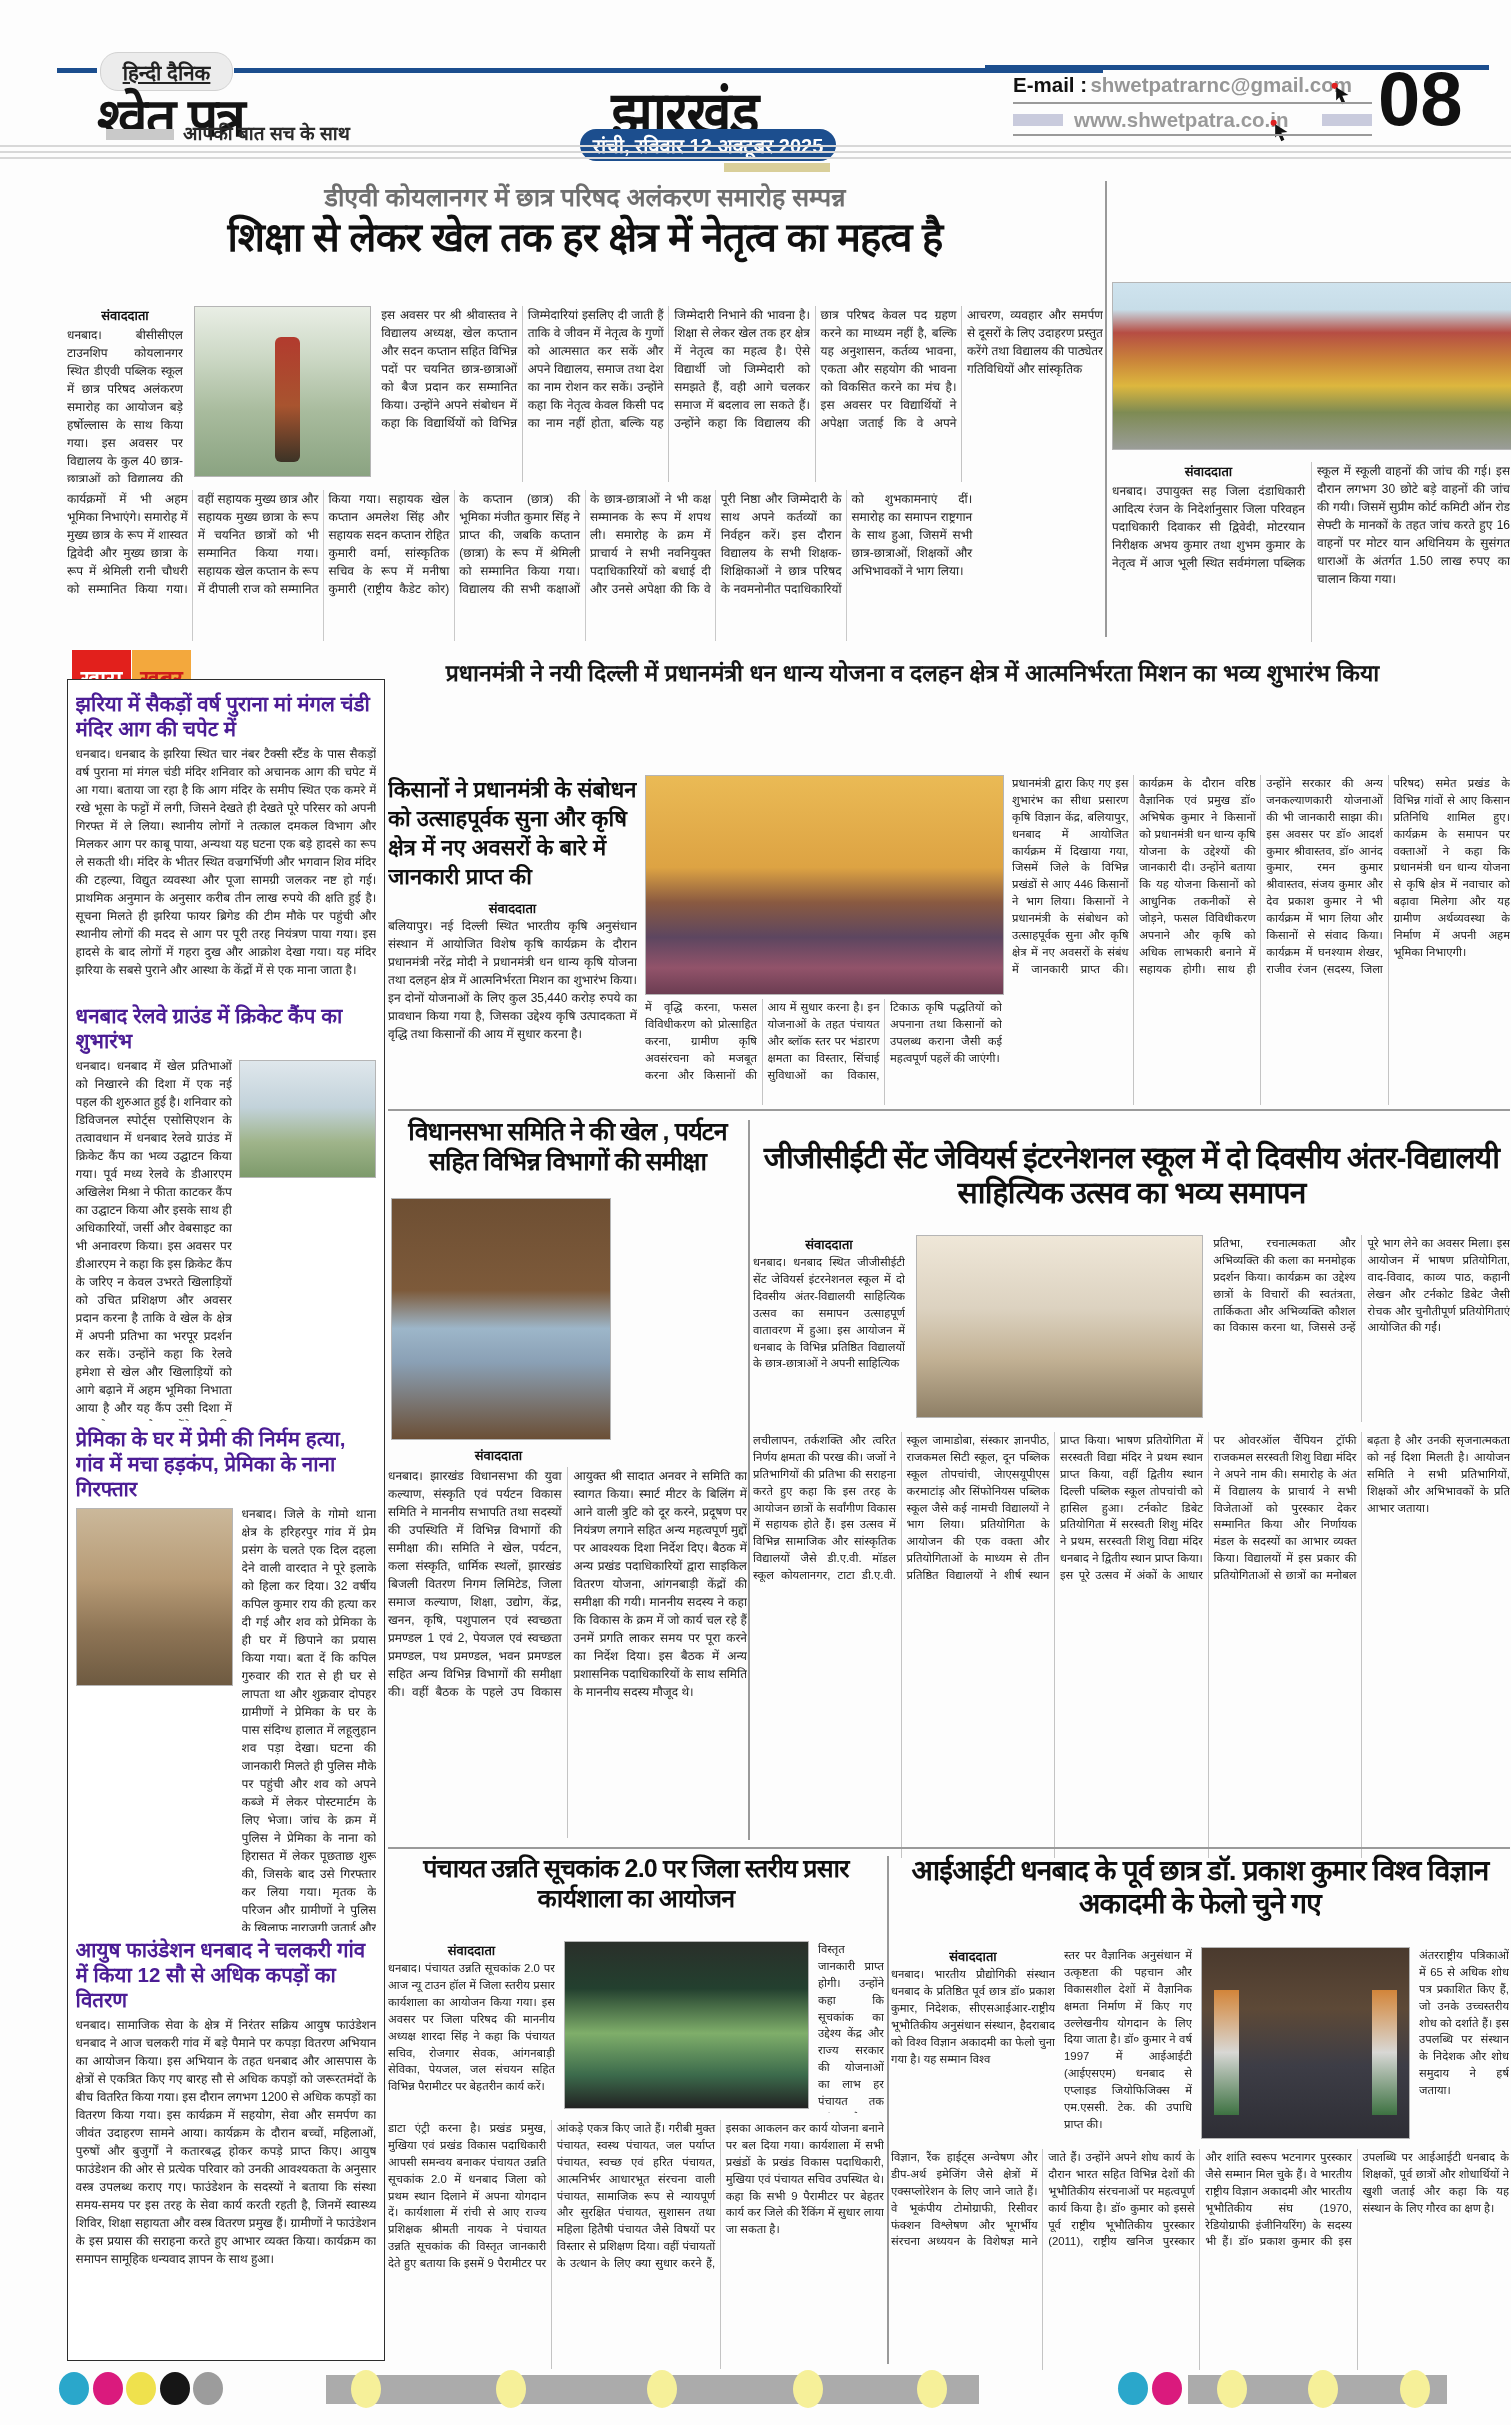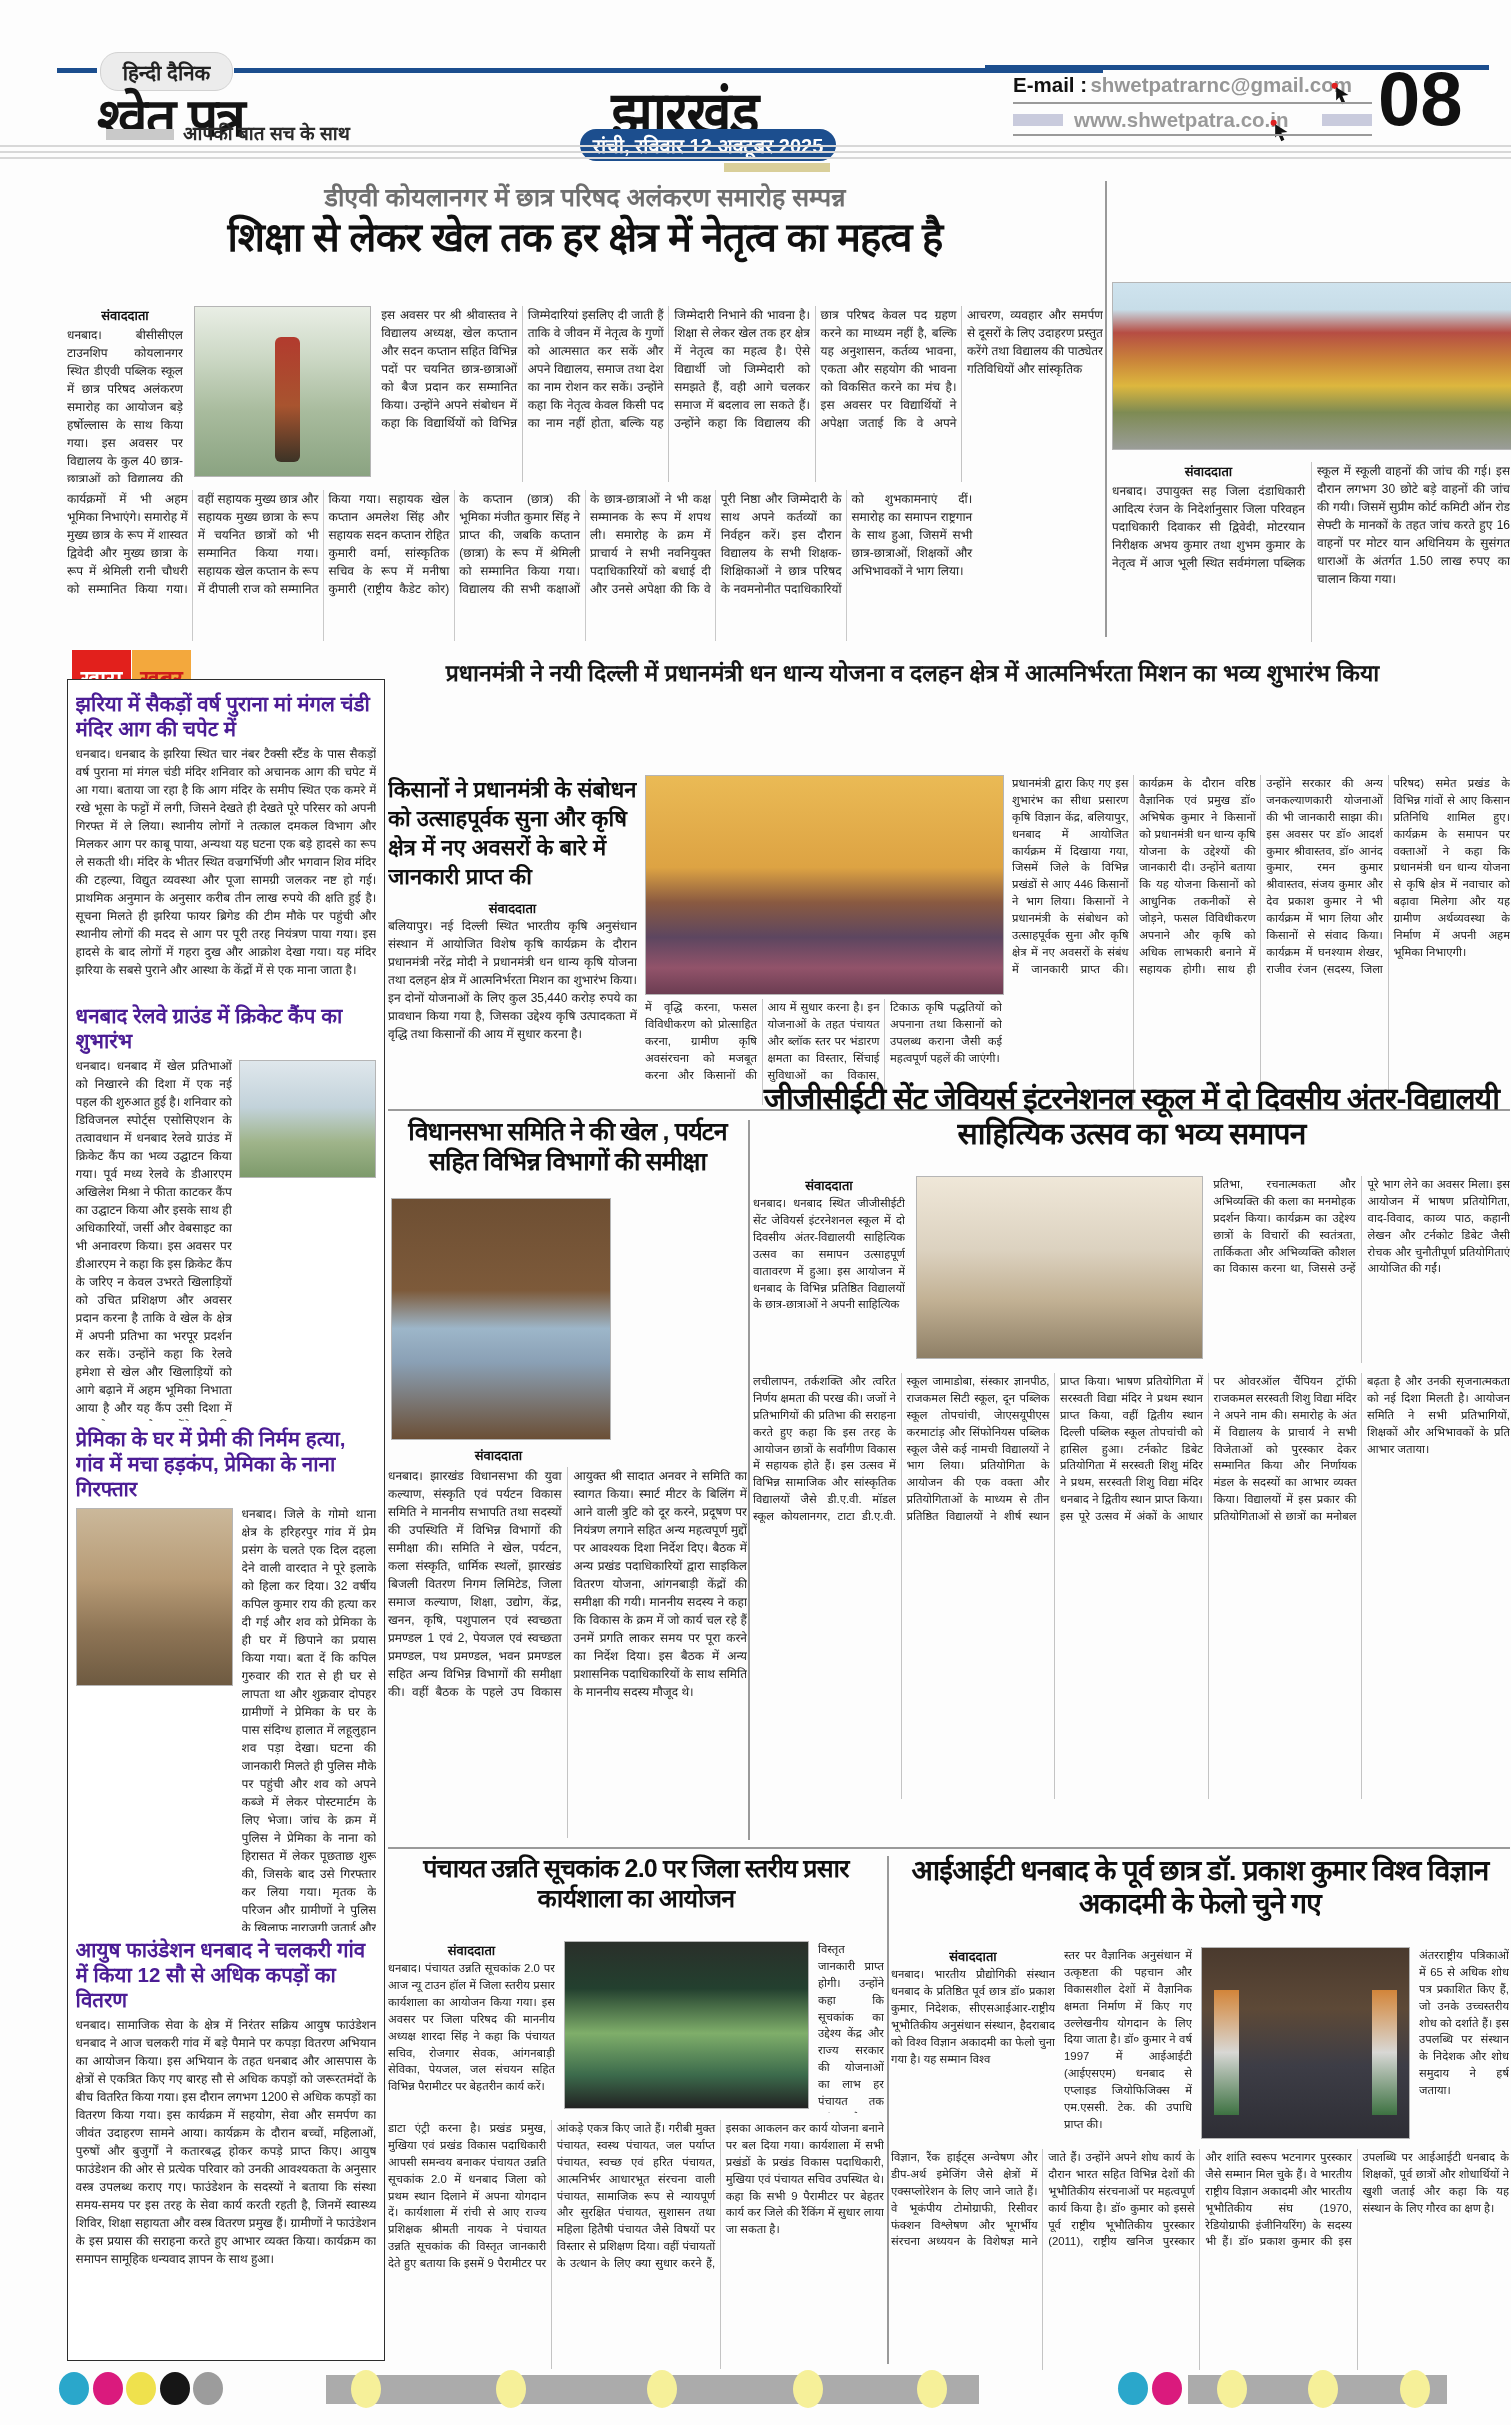--- a/index.html
+++ b/index.html
@@ -59,21 +59,21 @@
   .cursor-ico{position:absolute;width:20px;height:23px;}
   .subhead{font-size:22px;font-weight:800;line-height:1.32;color:#101010;}
   .yellow-artifact{background:#d9cf9a;}
 </style>
 </head>
 <body>
 
 <div class="page">
 
   <div class="abs blue" style="left:57px;top:68px;width:40px;height:4.6px;"></div>
-  <div class="abs badge-pill" style="left:100px;top:52px;width:131px;height:37px;">
+  <div class="abs badge-pill" style="left:100px;top:52px;width:131px;height:37px;text-decoration:underline;">
     <span>हिन्दी दैनिक</span>
   </div>
   <div class="abs blue" style="left:234px;top:68px;width:869px;height:4.6px;"></div>
   <div class="abs blue" style="left:985px;top:65px;width:504px;height:5.3px;"></div>
 
   <div class="abs masthead" style="left:97px;top:79px;">श्वेत पत्र</div>
   <div class="abs" style="left:106px;top:129px;width:68px;height:10.6px;background:#c9c9c9;"></div>
   <div class="abs tagline" style="left:183px;top:120px;">आपकी बात सच के साथ</div>
 
   <div class="abs region-title" style="left:502px;top:73px;width:365px;">झारखंड</div>
@@ -181,21 +181,21 @@
 
   <div class="abs" style="left:388px;top:1114px;width:359px;height:730px;">
     <div class="abs headline" style="left:0;top:3px;width:100%;font-size:25px;">विधानसभा समिति ने की खेल , पर्यटन सहित विभिन्न विभागों की समीक्षा</div>
     <div class="abs photo ph-meeting" style="left:3px;top:84px;width:218px;height:240px;"></div>
     <div class="abs byline" style="left:0;top:332px;width:221px;">संवाददाता</div>
     <div class="abs body-txt cols-2" style="left:0;top:353px;width:100%;height:371px;">धनबाद। झारखंड विधानसभा की युवा कल्याण, संस्कृति एवं पर्यटन विकास समिति ने माननीय सभापति तथा सदस्यों की उपस्थिति में विभिन्न विभागों की समीक्षा की। समिति ने खेल, पर्यटन, कला संस्कृति, धार्मिक स्थलों, झारखंड बिजली वितरण निगम लिमिटेड, जिला समाज कल्याण, शिक्षा, उद्योग, केंद्र, खनन, कृषि, पशुपालन एवं स्वच्छता प्रमण्डल 1 एवं 2, पेयजल एवं स्वच्छता प्रमण्डल, पथ प्रमण्डल, भवन प्रमण्डल सहित अन्य विभिन्न विभागों की समीक्षा की। वहीं बैठक के पहले उप विकास आयुक्त श्री सादात अनवर ने समिति का स्वागत किया। स्मार्ट मीटर के बिलिंग में आने वाली त्रुटि को दूर करने, प्रदूषण पर नियंत्रण लगाने सहित अन्य महत्वपूर्ण मुद्दों पर आवश्यक दिशा निर्देश दिए। बैठक में अन्य प्रखंड पदाधिकारियों द्वारा साइकिल वितरण योजना, आंगनबाड़ी केंद्रों की समीक्षा की गयी। माननीय सदस्य ने कहा कि विकास के क्रम में जो कार्य चल रहे हैं उनमें प्रगति लाकर समय पर पूरा करने का निर्देश दिया। इस बैठक में अन्य प्रशासनिक पदाधिकारियों के साथ समिति के माननीय सदस्य मौजूद थे।</div>
   </div>
 
   <div class="abs vline" style="left:748px;top:1120px;width:1.5px;height:720px;"></div>
 
-  <div class="abs" style="left:753px;top:1076px;width:757px;height:730px;">
+  <div class="abs" style="left:753px;top:1135px;width:757px;height:730px;">
     <div class="abs headline" style="left:0;top:4.6px;width:100%;font-size:30px;">जीजीसीईटी सेंट जेवियर्स इंटरनेशनल स्कूल में दो दिवसीय अंतर-विद्यालयी साहित्यिक उत्सव का भव्य समापन</div>
     <div class="abs" style="left:0;top:100px;width:100%;height:187px;display:flex;gap:10.6px;">
       <div class="body-txt body-sm" style="width:152px;height:187px;">
         <span class="byline">संवाददाता</span>
         <span>धनबाद। धनबाद स्थित जीजीसीईटी सेंट जेवियर्स इंटरनेशनल स्कूल में दो दिवसीय अंतर-विद्यालयी साहित्यिक उत्सव का समापन उत्साहपूर्ण वातावरण में हुआ। इस आयोजन में धनबाद के विभिन्न प्रतिष्ठित विद्यालयों के छात्र-छात्राओं ने अपनी साहित्यिक</span>
       </div>
       <div class="photo ph-stage" style="width:285px;height:181px;"></div>
       <div class="body-txt cols-2 body-sm" style="flex:1;height:187px;">प्रतिभा, रचनात्मकता और अभिव्यक्ति की कला का मनमोहक प्रदर्शन किया। कार्यक्रम का उद्देश्य छात्रों के विचारों की स्वतंत्रता, तार्किकता और अभिव्यक्ति कौशल का विकास करना था, जिससे उन्हें पूरे भाग लेने का अवसर मिला। इस आयोजन में भाषण प्रतियोगिता, वाद-विवाद, काव्य पाठ, कहानी लेखन और टर्नकोट डिबेट जैसी रोचक और चुनौतीपूर्ण प्रतियोगिताएं आयोजित की गईं।</div>
     </div>
     <div class="abs body-txt cols-5 body-sm" style="left:0;top:297px;width:100%;height:426px;">लचीलापन, तर्कशक्ति और त्वरित निर्णय क्षमता की परख की। जजों ने प्रतिभागियों की प्रतिभा की सराहना करते हुए कहा कि इस तरह के आयोजन छात्रों के सर्वांगीण विकास में सहायक होते हैं। इस उत्सव में विभिन्न सामाजिक और सांस्कृतिक विद्यालयों जैसे डी.ए.वी. मॉडल स्कूल कोयलानगर, टाटा डी.ए.वी. स्कूल जामाडोबा, संस्कार ज्ञानपीठ, राजकमल सिटी स्कूल, दून पब्लिक स्कूल तोपचांची, जेाएसयूपीएस करमाटांड़ और सिंफोनियस पब्लिक स्कूल जैसे कई नामची विद्यालयों ने भाग लिया। प्रतियोगिता के आयोजन की एक वक्ता और प्रतियोगिताओं के माध्यम से तीन प्रतिष्ठित विद्यालयों ने शीर्ष स्थान प्राप्त किया। भाषण प्रतियोगिता में सरस्वती विद्या मंदिर ने प्रथम स्थान प्राप्त किया, वहीं द्वितीय स्थान दिल्ली पब्लिक स्कूल तोपचांची को हासिल हुआ। टर्नकोट डिबेट प्रतियोगिता में सरस्वती शिशु मंदिर ने प्रथम, सरस्वती शिशु विद्या मंदिर धनबाद ने द्वितीय स्थान प्राप्त किया। इस पूरे उत्सव में अंकों के आधार पर ओवरऑल चैंपियन ट्रॉफी राजकमल सरस्वती शिशु विद्या मंदिर ने अपने नाम की। समारोह के अंत में विद्यालय के प्राचार्य ने सभी विजेताओं को पुरस्कार देकर सम्मानित किया और निर्णायक मंडल के सदस्यों का आभार व्यक्त किया। विद्यालयों में इस प्रकार की प्रतियोगिताओं से छात्रों का मनोबल बढ़ता है और उनकी सृजनात्मकता को नई दिशा मिलती है। आयोजन समिति ने सभी प्रतिभागियों, शिक्षकों और अभिभावकों के प्रति आभार जताया।</div>

